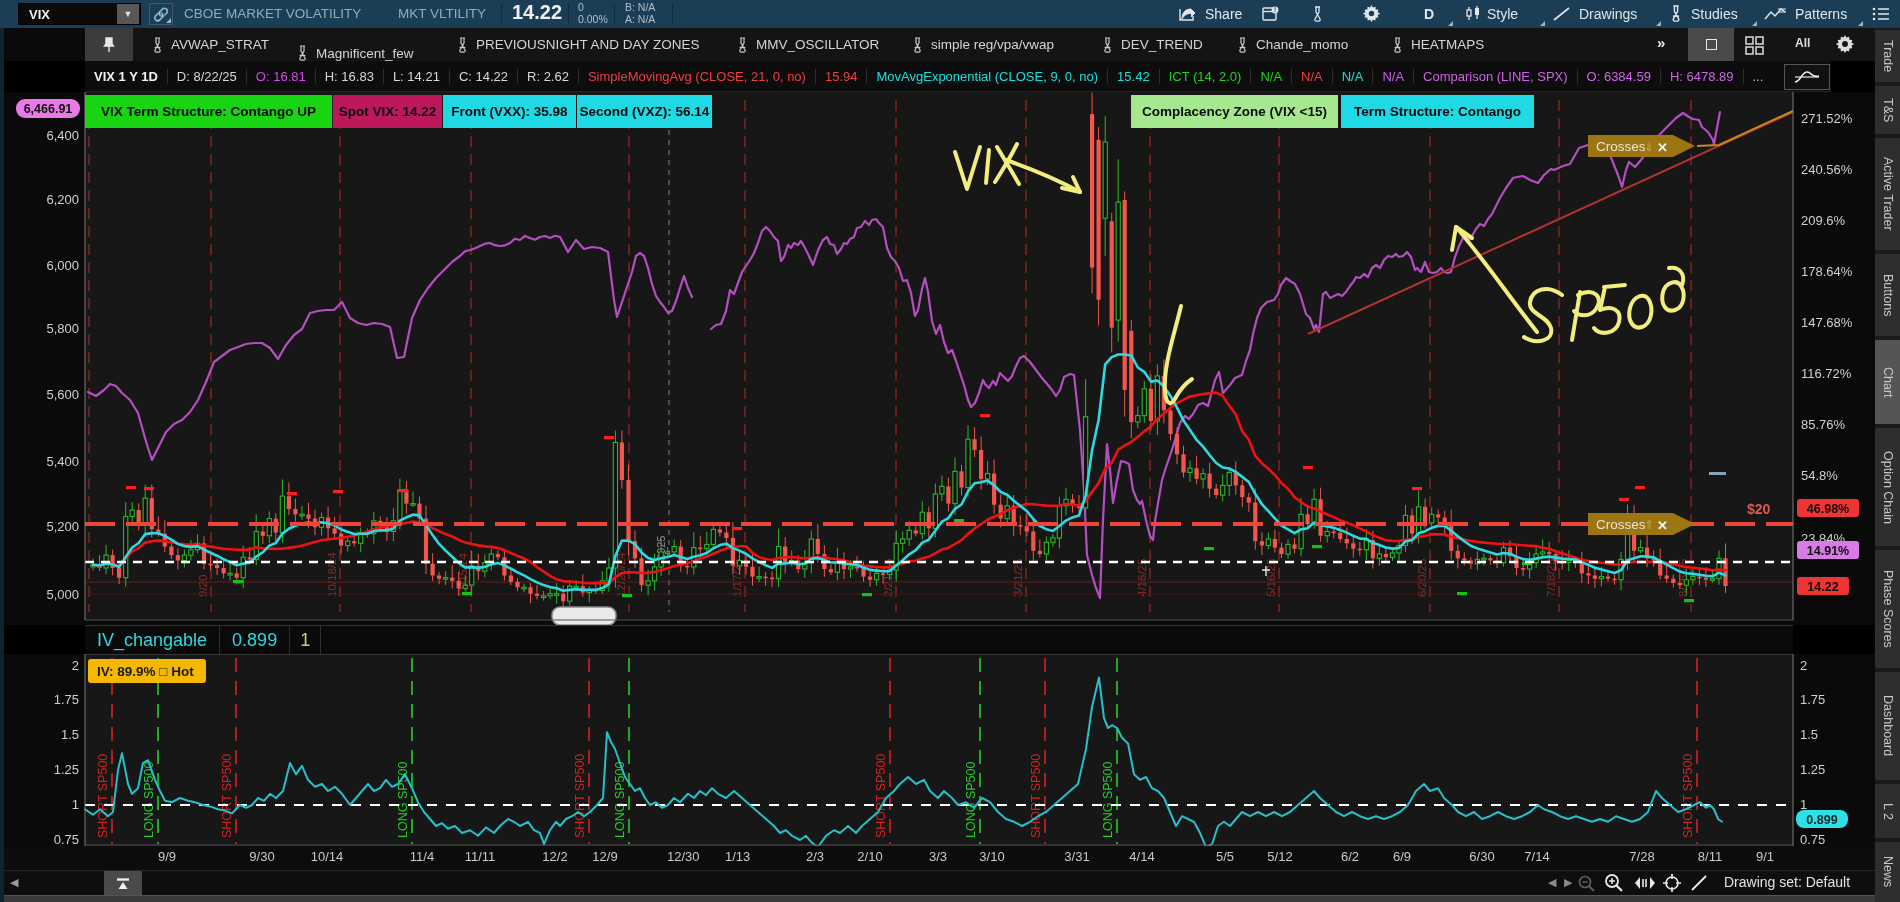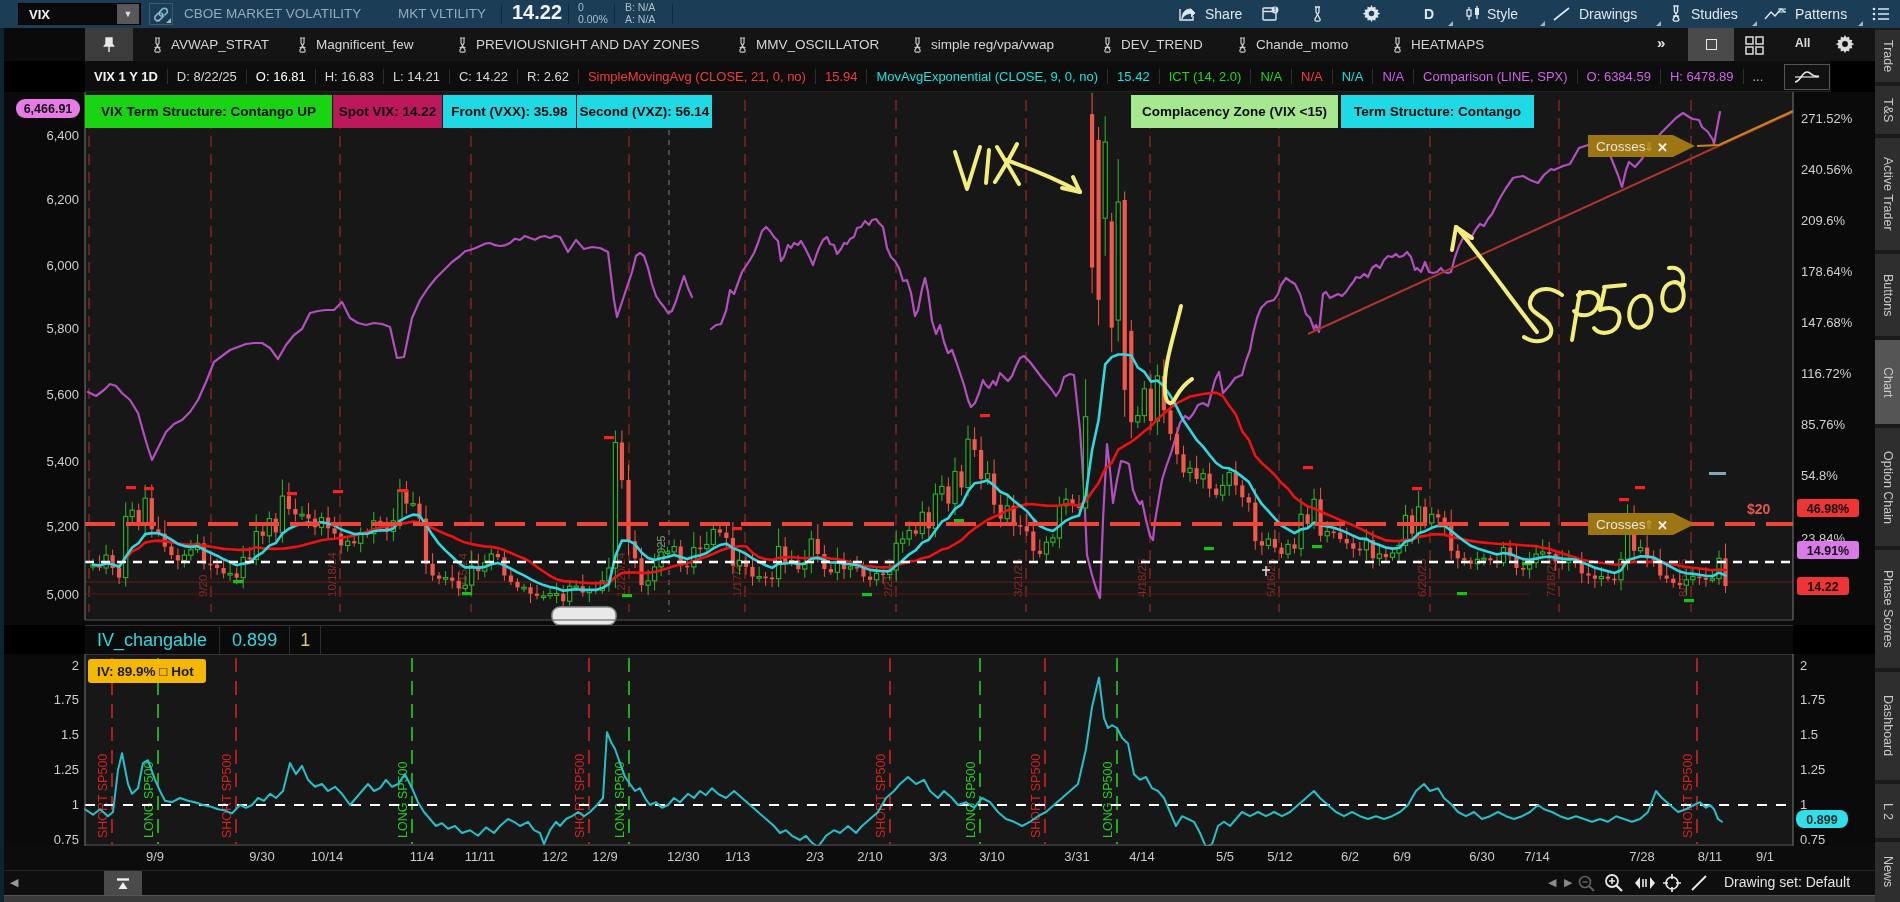--- a/index.html
+++ b/index.html
@@ -104,21 +104,21 @@
         <path d="M3,1 h6 v6 l1.5,2 h-9 l1.5,-2 Z M6,9 v6" fill="#e8e8e8" stroke="#e8e8e8" stroke-width="1.4"></path>
       </svg>
  </div>
  <div style="position:absolute;left:150px;top:0;height:33px;display:flex;align-items:center;gap:6px">
       <svg width="15" height="16" viewBox="0 0 15 16">
         <path d="M5,1 h5 M6,1 v5 l4,7 a1.5,1.5 0 0 1 -1.3,2.2 h-2.4 a1.5,1.5 0 0 1 -1.3,-2.2 l4,-7 v-5" fill="none" stroke="#c8c8c8" stroke-width="1.2"></path>
         <path d="M4.6,10.5 h5.8" stroke="#c8c8c8" stroke-width="1.2"></path>
       </svg>
       <span style="color:#d4d4d4;font-size:13.5px">AVWAP_STRAT</span>
     </div>
- <div style="position:absolute;left:295px;top:0;height:33px;display:flex;align-items:center;gap:6px">
+ <div style="position:absolute;left:295px;top:0;height:33px;display:flex;align-items:flex-end;gap:6px">
       <svg width="15" height="16" viewBox="0 0 15 16">
         <path d="M5,1 h5 M6,1 v5 l4,7 a1.5,1.5 0 0 1 -1.3,2.2 h-2.4 a1.5,1.5 0 0 1 -1.3,-2.2 l4,-7 v-5" fill="none" stroke="#c8c8c8" stroke-width="1.2"></path>
         <path d="M4.6,10.5 h5.8" stroke="#c8c8c8" stroke-width="1.2"></path>
       </svg>
       <span style="color:#d4d4d4;font-size:13.5px">Magnificent_few</span>
     </div>
  <div style="position:absolute;left:455px;top:0;height:33px;display:flex;align-items:center;gap:6px">
       <svg width="15" height="16" viewBox="0 0 15 16">
         <path d="M5,1 h5 M6,1 v5 l4,7 a1.5,1.5 0 0 1 -1.3,2.2 h-2.4 a1.5,1.5 0 0 1 -1.3,-2.2 l4,-7 v-5" fill="none" stroke="#c8c8c8" stroke-width="1.2"></path>
         <path d="M4.6,10.5 h5.8" stroke="#c8c8c8" stroke-width="1.2"></path>
@@ -176,21 +176,21 @@
  <div style="position:absolute;left:1836px;top:7px"><svg width="18" height="18" viewBox="0 0 16 16">
         <path d="M8,0 l1.2,2.3 2.5-.7 .2,2.6 2.6,.2 -.7,2.5 2.3,1.2 -2.3,1.2 .7,2.5 -2.6,.2 -.2,2.6 -2.5,-.7 -1.2,2.3 -1.2,-2.3 -2.5,.7 -.2,-2.6 -2.6,-.2 .7,-2.5 -2.3,-1.2 2.3,-1.2 -.7,-2.5 2.6,-.2 .2,-2.6 2.5,.7 Z" fill="#dcdcdc"></path>
         <circle cx="8" cy="8" r="2.6" fill="#141414"></circle>
       </svg></div>
 </div>
 <div style="position:absolute;left:85px;top:61px;width:1746px;height:31px;background:#0d0d0d;display:flex;align-items:center;font-size:13px;border-bottom:1px solid #222">
     <div style="padding:0 9px;border-right:1px solid #2e2e2e;color:#f2f2f2;white-space:nowrap;display:flex;align-items:center">
       <b>VIX 1 Y 1D</b>
     </div>
 <div style="padding:0 9px;border-right:1px solid #2e2e2e;color:#d8d8d8;white-space:nowrap;display:flex;align-items:center">D: 8/22/25</div>
-<div style="padding:0 9px;border-right:1px solid #2e2e2e;color:#ffffff;white-space:nowrap;display:flex;align-items:center">O: 16.81</div>
+<div style="padding:0 9px;border-right:1px solid #2e2e2e;color:#d946ef;white-space:nowrap;display:flex;align-items:center">O: 16.81</div>
 <div style="padding:0 9px;border-right:1px solid #2e2e2e;color:#d8d8d8;white-space:nowrap;display:flex;align-items:center">H: 16.83</div>
 <div style="padding:0 9px;border-right:1px solid #2e2e2e;color:#d8d8d8;white-space:nowrap;display:flex;align-items:center">L: 14.21</div>
 <div style="padding:0 9px;border-right:1px solid #2e2e2e;color:#d8d8d8;white-space:nowrap;display:flex;align-items:center">C: 14.22</div>
 <div style="padding:0 9px;border-right:1px solid #2e2e2e;color:#d8d8d8;white-space:nowrap;display:flex;align-items:center">R: 2.62</div>
 <div style="padding:0 9px;border-right:1px solid #2e2e2e;color:#f23d3d;white-space:nowrap;display:flex;align-items:center">SimpleMovingAvg (CLOSE, 21, 0, no)</div>
 <div style="padding:0 9px;border-right:1px solid #2e2e2e;color:#f23d3d;white-space:nowrap;display:flex;align-items:center">15.94</div>
 <div style="padding:0 9px;border-right:1px solid #2e2e2e;color:#19e0e0;white-space:nowrap;display:flex;align-items:center">MovAvgExponential (CLOSE, 9, 0, no)</div>
 <div style="padding:0 9px;border-right:1px solid #2e2e2e;color:#19e0e0;white-space:nowrap;display:flex;align-items:center">15.42</div>
 <div style="padding:0 9px;border-right:1px solid #2e2e2e;color:#21d421;white-space:nowrap;display:flex;align-items:center">ICT (14, 2.0)</div>
 <div style="padding:0 9px;border-right:1px solid #2e2e2e;color:#21d421;white-space:nowrap;display:flex;align-items:center">N/A</div>
@@ -894,21 +894,21 @@
 <text x="1800" y="120" class="axl">1.25</text>
 <text x="79" y="155" class="axl" text-anchor="end">1</text>
 <text x="1800" y="155" class="axl">1</text>
 <text x="79" y="190" class="axl" text-anchor="end">0.75</text>
 <text x="1800" y="190" class="axl">0.75</text>
 <rect x="1796" y="156" width="52" height="18" rx="8" fill="#2fe0e8"></rect>
 <text x="1822" y="170" text-anchor="middle" fill="#0a2a2a" font-size="12.5" font-weight="bold">0.899</text>
 </svg>
 
 <div style="position:absolute;left:0;top:846px;width:1900px;height:24px;background:#0c0c0c;color:#c9c9c9;font-size:13px">
-    <span style="position:absolute;left:130px;width:50px;text-align:center;top:3px">9/9</span>
+    <span style="position:absolute;left:142px;width:50px;text-align:center;top:3px">9/9</span>
 <span style="position:absolute;left:237px;width:50px;text-align:center;top:3px">9/30</span>
 <span style="position:absolute;left:302px;width:50px;text-align:center;top:3px">10/14</span>
 <span style="position:absolute;left:397px;width:50px;text-align:center;top:3px">11/4</span>
 <span style="position:absolute;left:455px;width:50px;text-align:center;top:3px">11/11</span>
 <span style="position:absolute;left:530px;width:50px;text-align:center;top:3px">12/2</span>
 <span style="position:absolute;left:580px;width:50px;text-align:center;top:3px">12/9</span>
 <span style="position:absolute;left:667px;width:50px;text-align:left;top:3px">12/30</span>
 <span style="position:absolute;left:725px;width:50px;text-align:left;top:3px">1/13</span>
 <span style="position:absolute;left:790px;width:50px;text-align:center;top:3px">2/3</span>
 <span style="position:absolute;left:845px;width:50px;text-align:center;top:3px">2/10</span>

